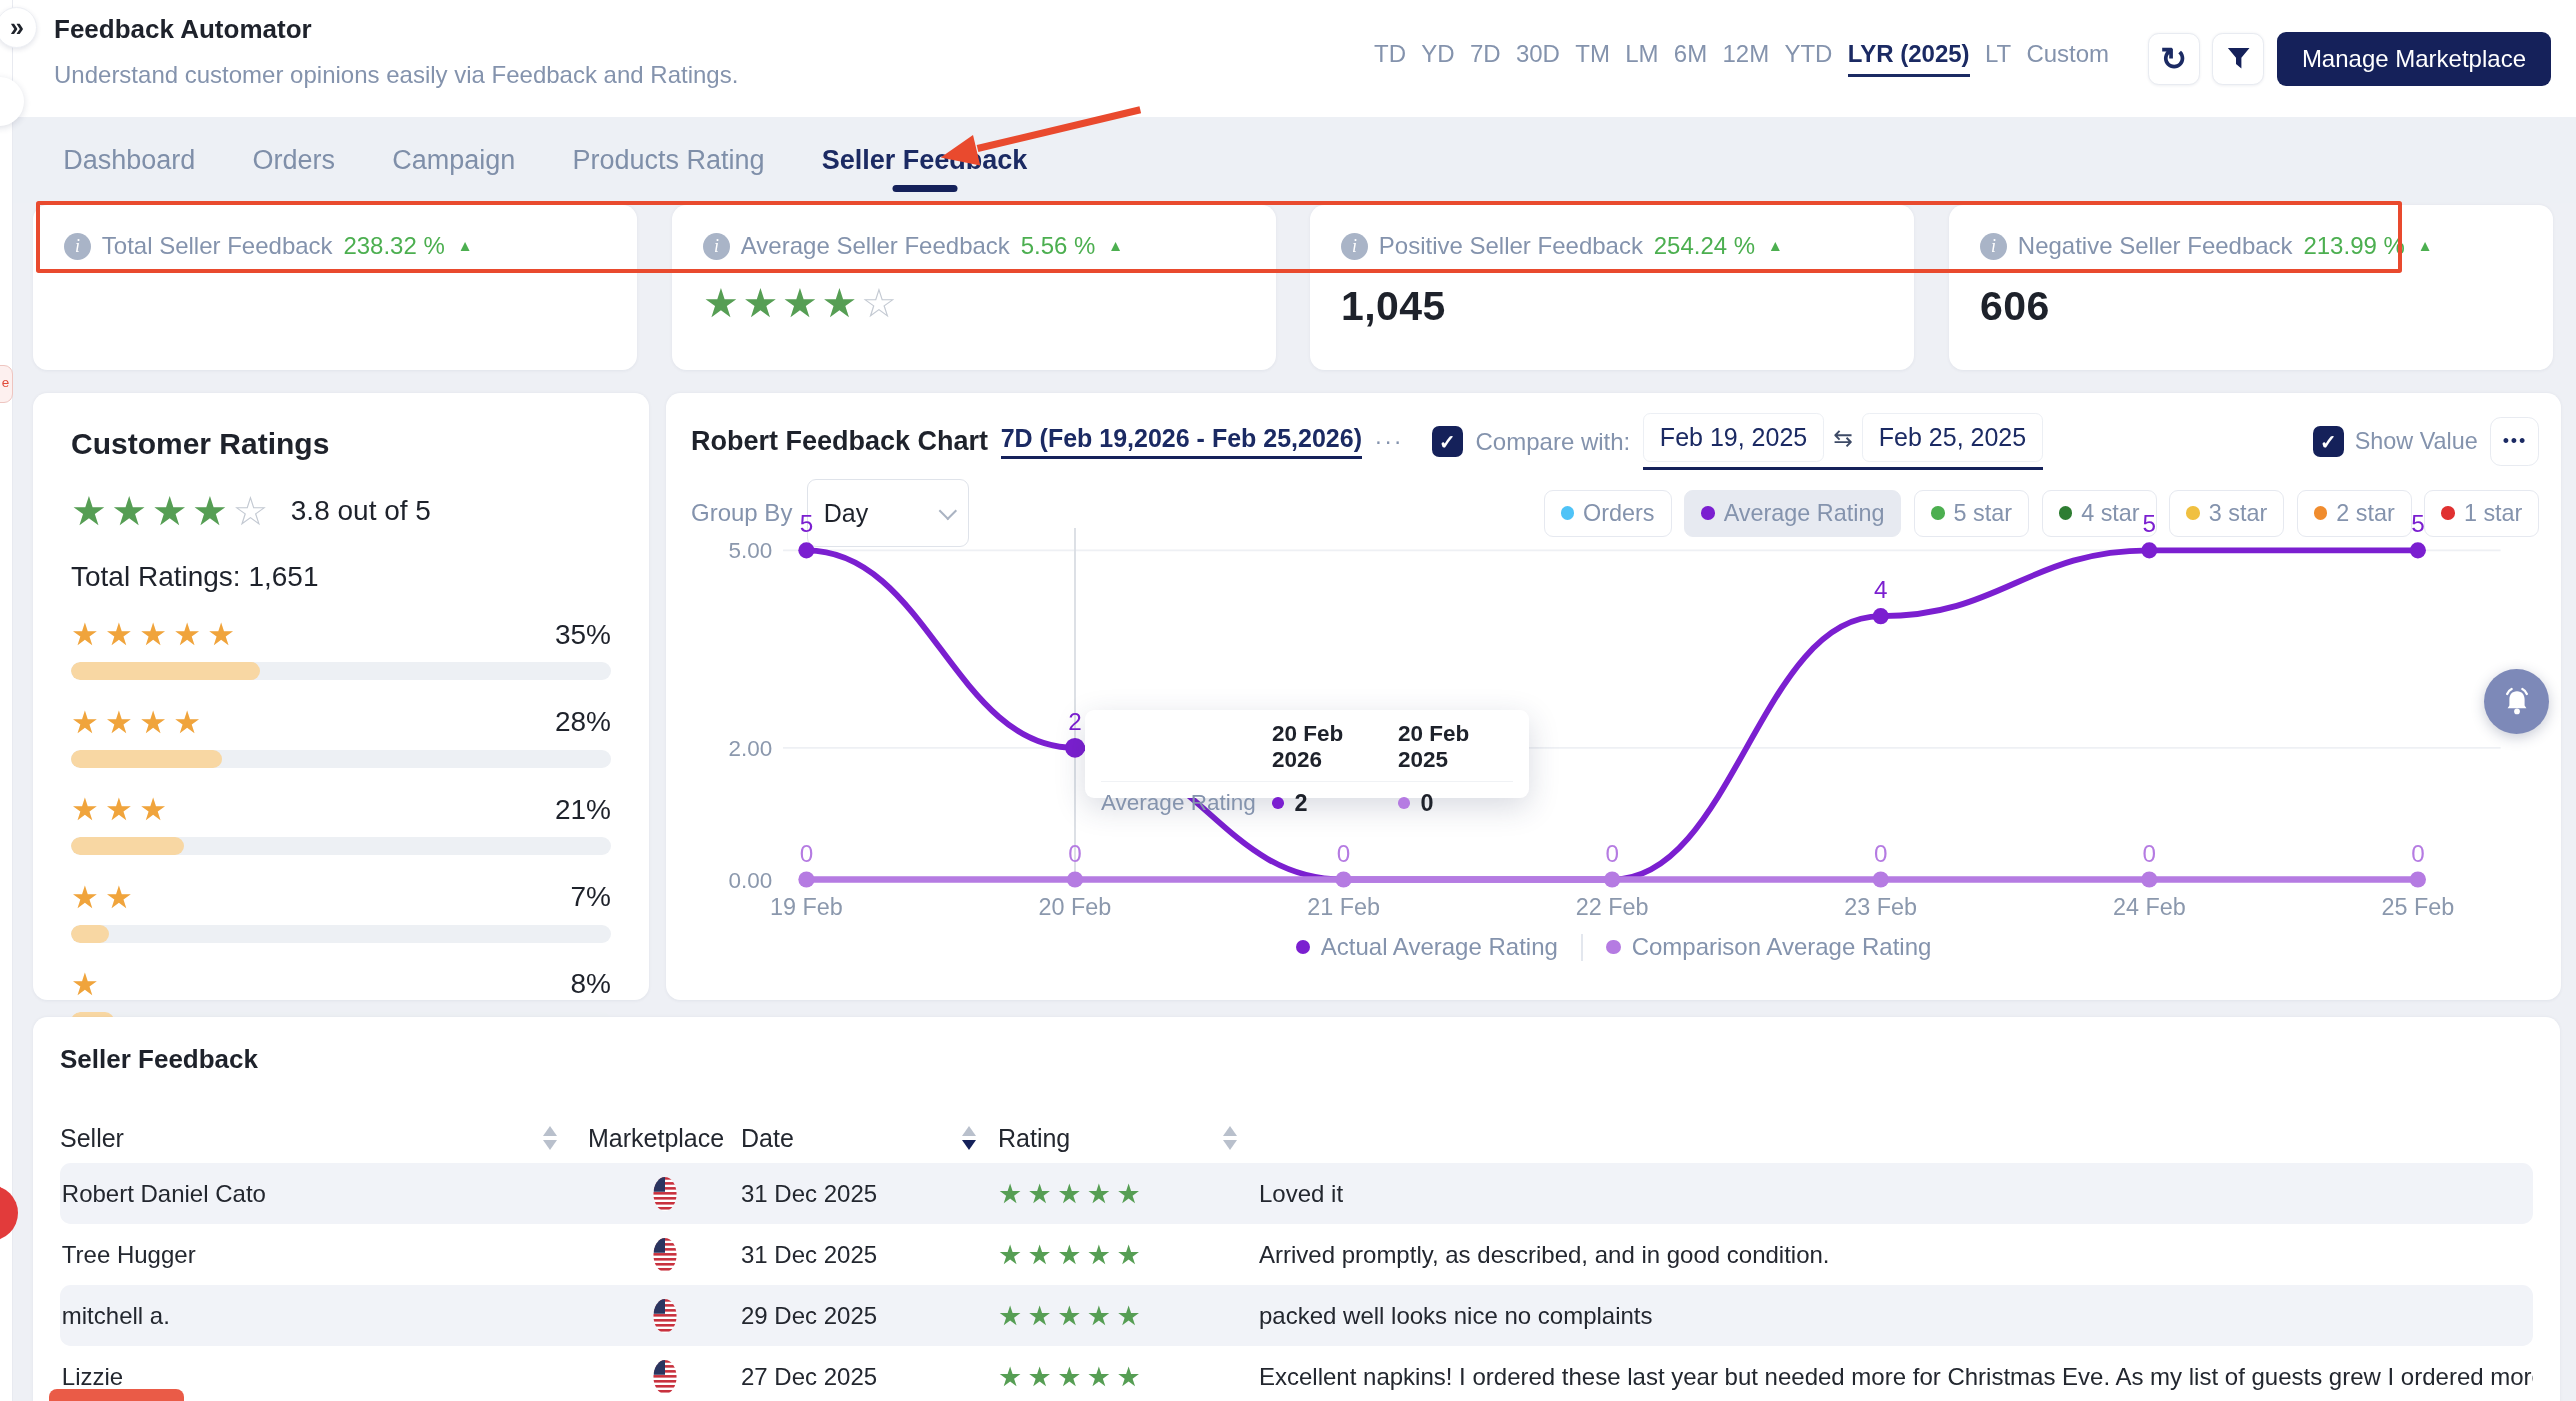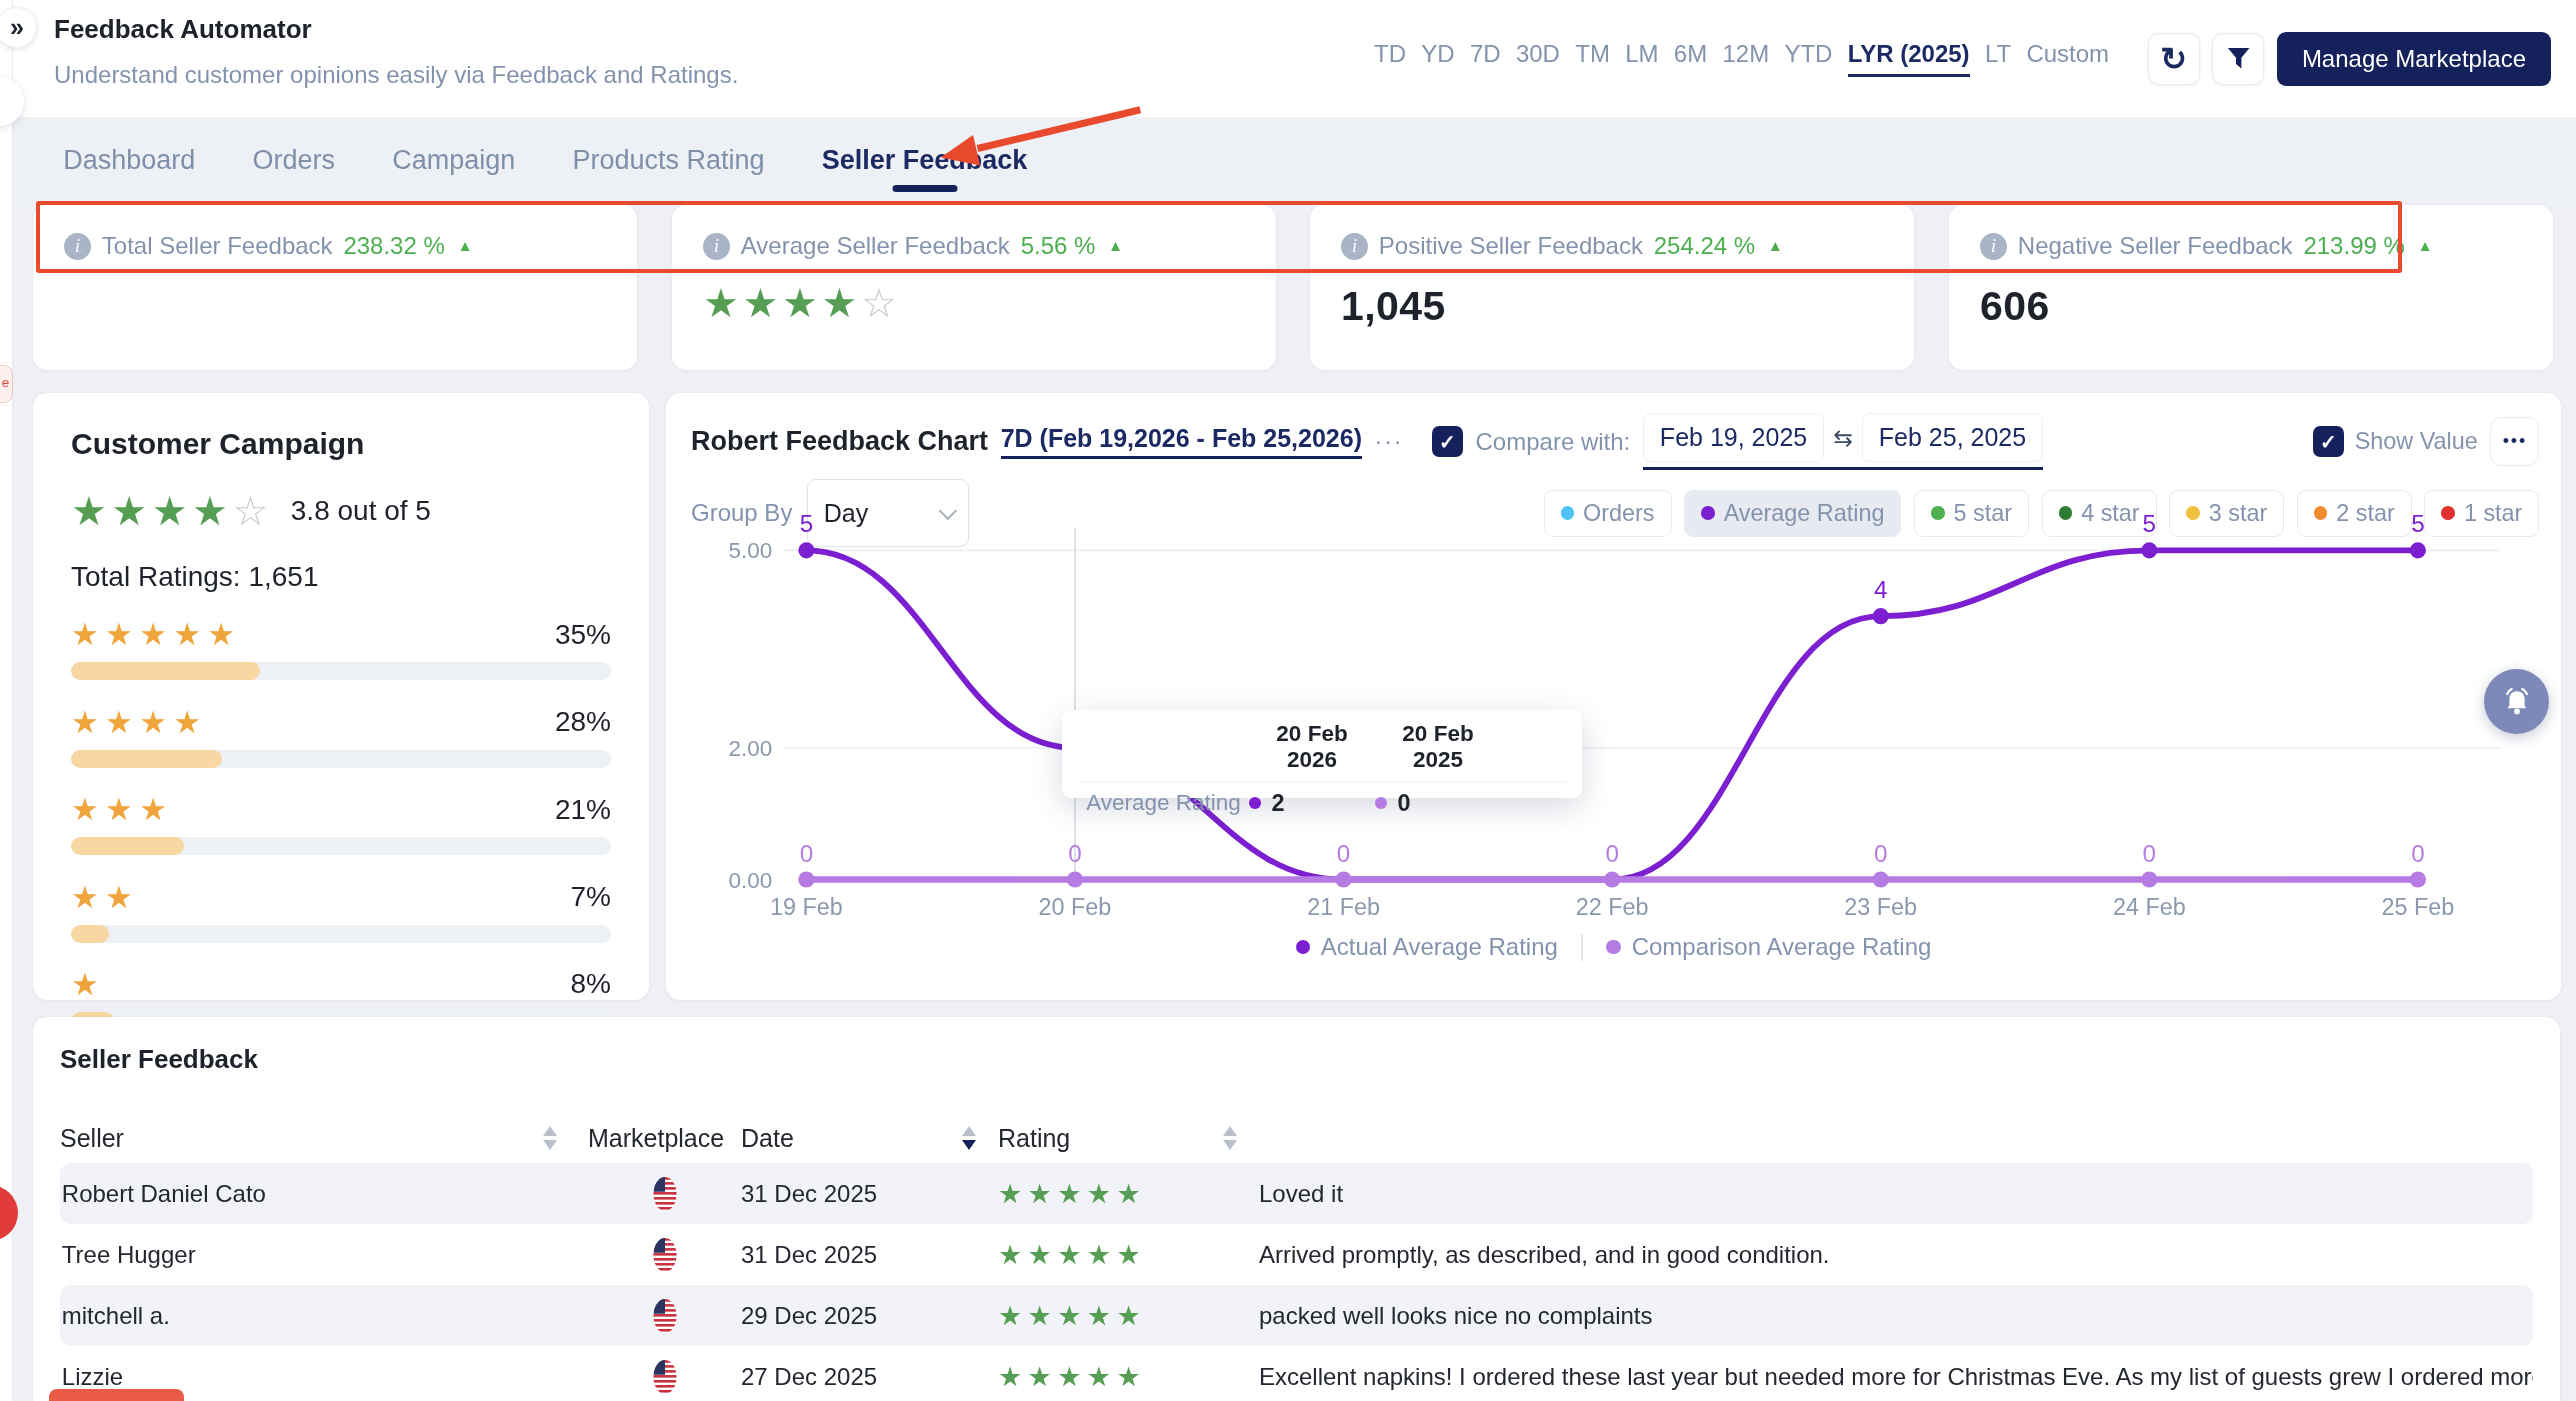--- a/index.html
+++ b/index.html
@@ -96,22 +96,22 @@
     display:flex; align-items:center; justify-content:space-between; padding:0 16px; cursor:pointer; }
   .groupby-value { font-size:25px; color:#1e222b; }
   .chev { width:12.6px; height:12.6px; border-right:2.7px solid #aab3c2; border-bottom:2.7px solid #aab3c2; transform:rotate(45deg) translateY(-3.6px); }
   .chips { margin-left:auto; display:flex; align-items:center; gap:12.6px; }
   .chip { display:flex; align-items:center; gap:9px; height:47px; padding:0 16px; background:#fff;
     border:1.8px solid #e6e9f0; border-radius:9px; cursor:pointer; }
   .chip.selected { background:#e7eaf1; border-color:#e7eaf1; }
   .chip-dot { width:13.5px; height:13.5px; border-radius:50%; flex:0 0 auto; }
   .chip-label { font-size:23.4px; color:#8493ad; white-space:nowrap; }
   .plot-svg { position:absolute; left:0; top:0; }
-  .tooltip { position:absolute; left:396px; top:317px; width:520px; height:88px; background:#fff; border-radius:9px;
-    box-shadow:0 9px 31px rgba(40,50,90,.18); padding:10.8px 16px 9px 16px; z-index:5;text-align:center; }
+  .tooltip { position:absolute; left:419px; top:317px; width:444px; height:88px; background:#fff; border-radius:9px;
+    box-shadow:0 9px 31px rgba(40,50,90,.18); padding:10.8px 16px 9px 16px; z-index:5; }
   .tt-head { display:grid; grid-template-columns:171px 126px 126px; }
   .tt-date { font-size:22.5px; font-weight:bold; color:#1e222b; }
   .tt-divider { height:0.9px; background:#f0f2f5; margin:8px 0; }
   .tt-row { display:grid; grid-template-columns:171px 126px 126px; align-items:center; }
   .tt-label { font-size:22.5px; color:#8493ad; }
   .tt-val { display:flex; align-items:center; gap:10.8px; font-size:23.4px; font-weight:bold; color:#1e222b; }
   .tt-dot { width:11.7px; height:11.7px; border-radius:50%; }
   .chart-legend { position:absolute; left:0; right:0; top:540px; display:flex; align-items:center; justify-content:center; gap:23.4px; }
   .legend-item { display:flex; align-items:center; gap:10.8px; }
   .legend-dot { width:14.4px; height:14.4px; border-radius:50%; }
@@ -226,21 +226,21 @@
           <span class="info-icon">i</span>
           <span class="kpi-label">Negative Seller Feedback</span>
           <span class="kpi-change">213.99 %</span>
           <span class="kpi-up">▲</span>
         </div>
         <div class="kpi-value">606</div>
       </div>
     </div>
 
   <div class="card cr-card">
-    <div class="cr-title">Customer Campaign</div>
+    <div class="cr-title">Customer Ratings</div>
     <div class="cr-score">
       <span class="cr-score-stars" id="cr-score-stars"><span><span class="star-f">★</span><span class="star-f">★</span><span class="star-f">★</span><span class="star-f">★</span><span class="star-e">☆</span></span></span>
       <span class="cr-score-text">3.8 out of 5</span>
     </div>
     <div class="cr-total">Total Ratings: 1,651</div>
     <div id="cr-rows">
         <div class="cr-row">
           <div class="cr-row-top">
             <span class="cr-row-stars">★★★★★</span>
             <span class="cr-row-pct">35%</span>

